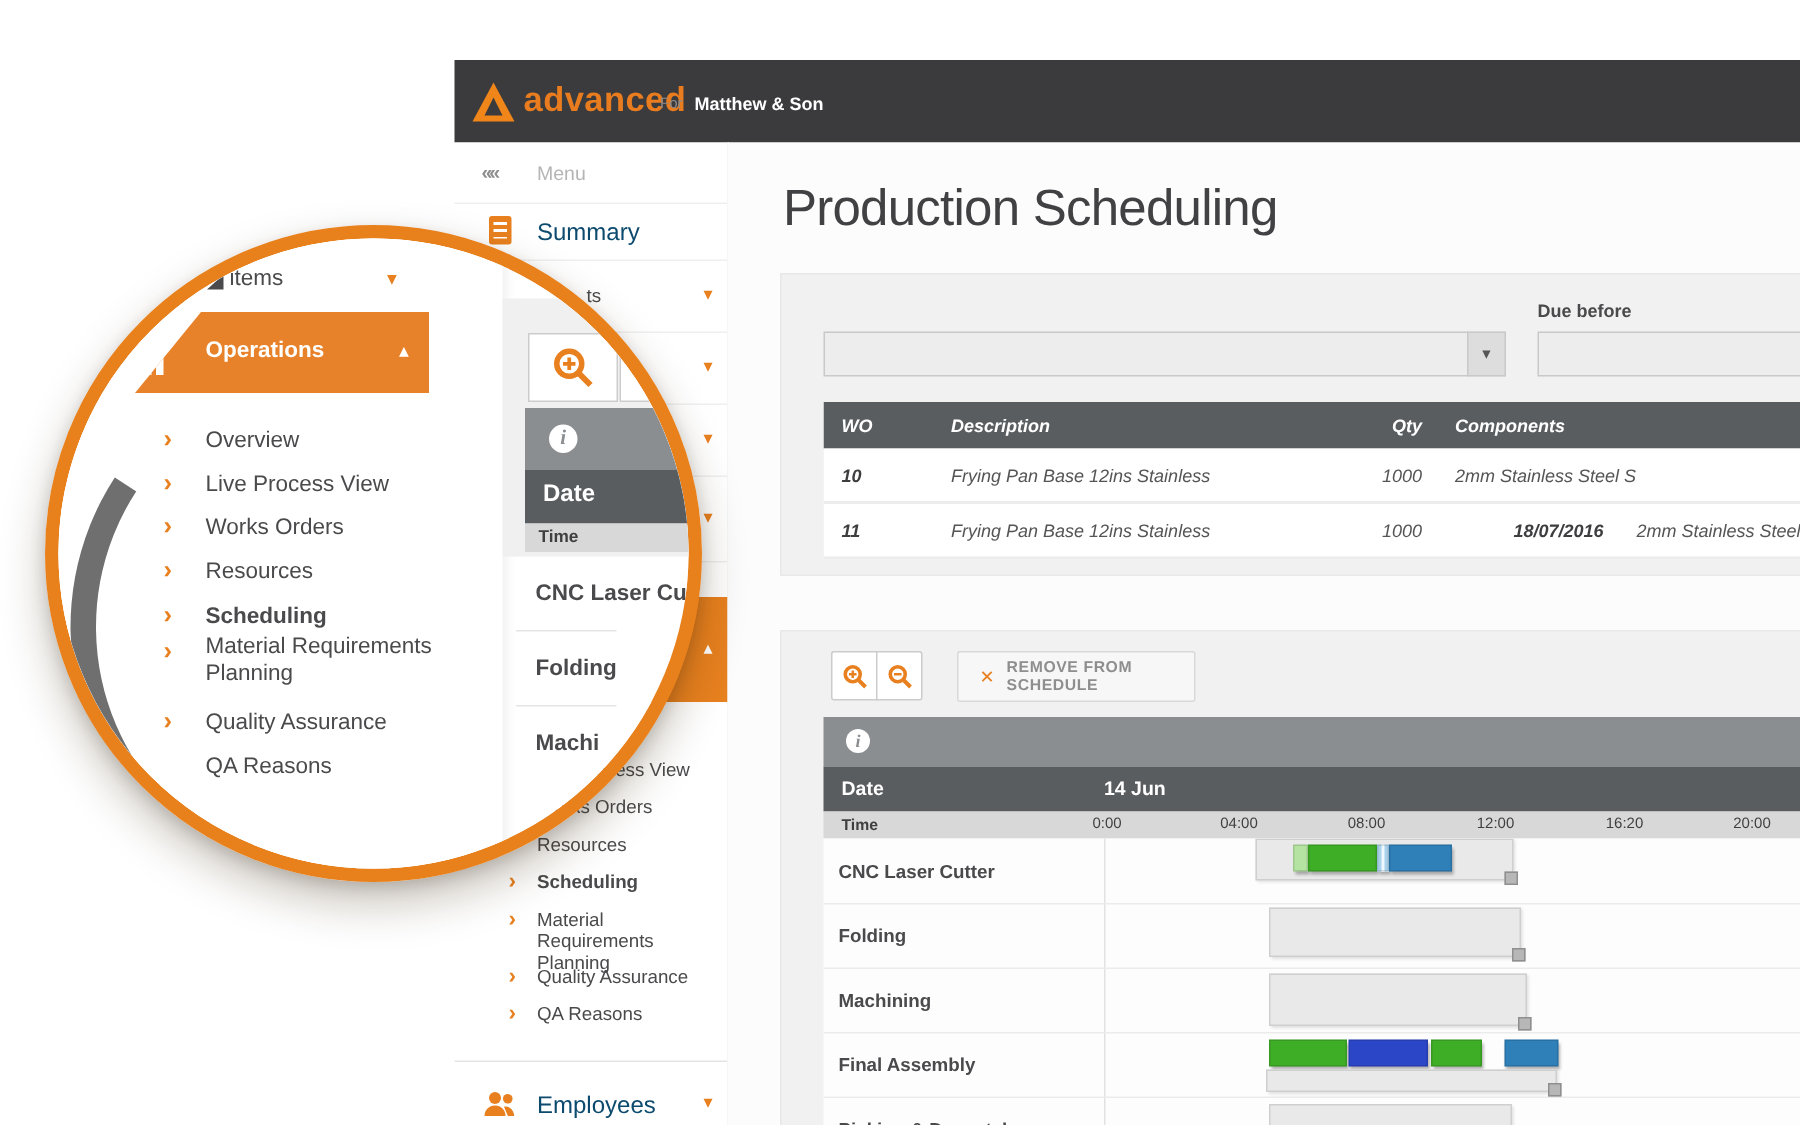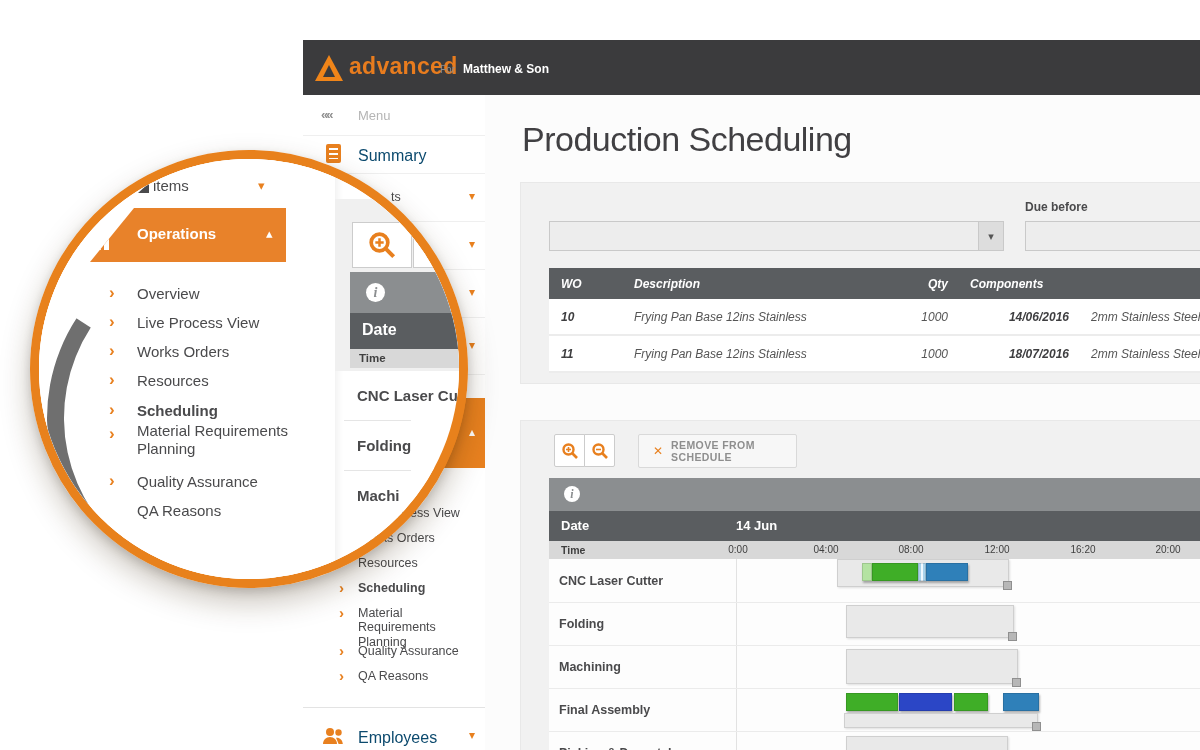--- a/index.html
+++ b/index.html
@@ -242,21 +242,20 @@
       <div class="trow thead">
         <div class="cell c-wo">WO</div>
         <div class="cell c-desc">Description</div>
         <div class="cell c-qty">Qty</div>
         <div class="cell c-comp">Components</div>
       </div>
       <div class="trow tbody-row">
         <div class="cell c-wo">10</div>
         <div class="cell c-desc">Frying Pan Base 12ins Stainless</div>
         <div class="cell c-qty">1000</div>
-        <div class="cell c-due">14/06/2016</div>
         <div class="cell c-comp">2mm Stainless Steel S</div>
       </div>
       <div class="trow tbody-row">
         <div class="cell c-wo">11</div>
         <div class="cell c-desc">Frying Pan Base 12ins Stainless</div>
         <div class="cell c-qty">1000</div>
         <div class="cell c-due">18/07/2016</div>
         <div class="cell c-comp">2mm Stainless Steel S</div>
       </div>
     </div>

